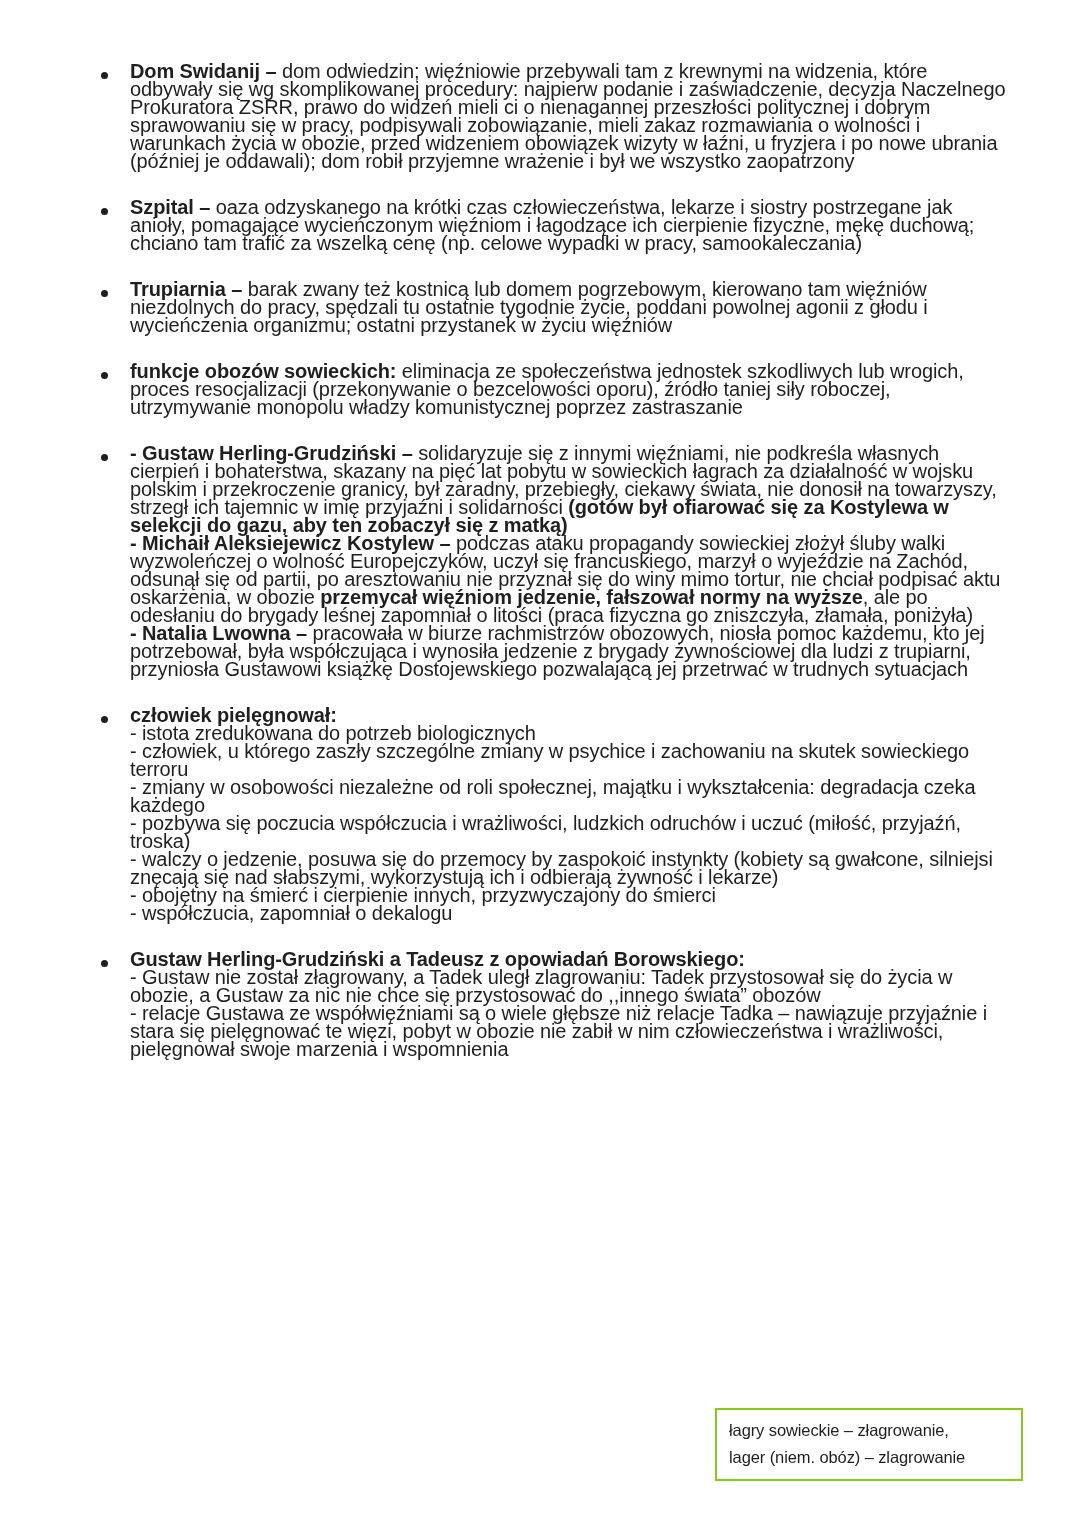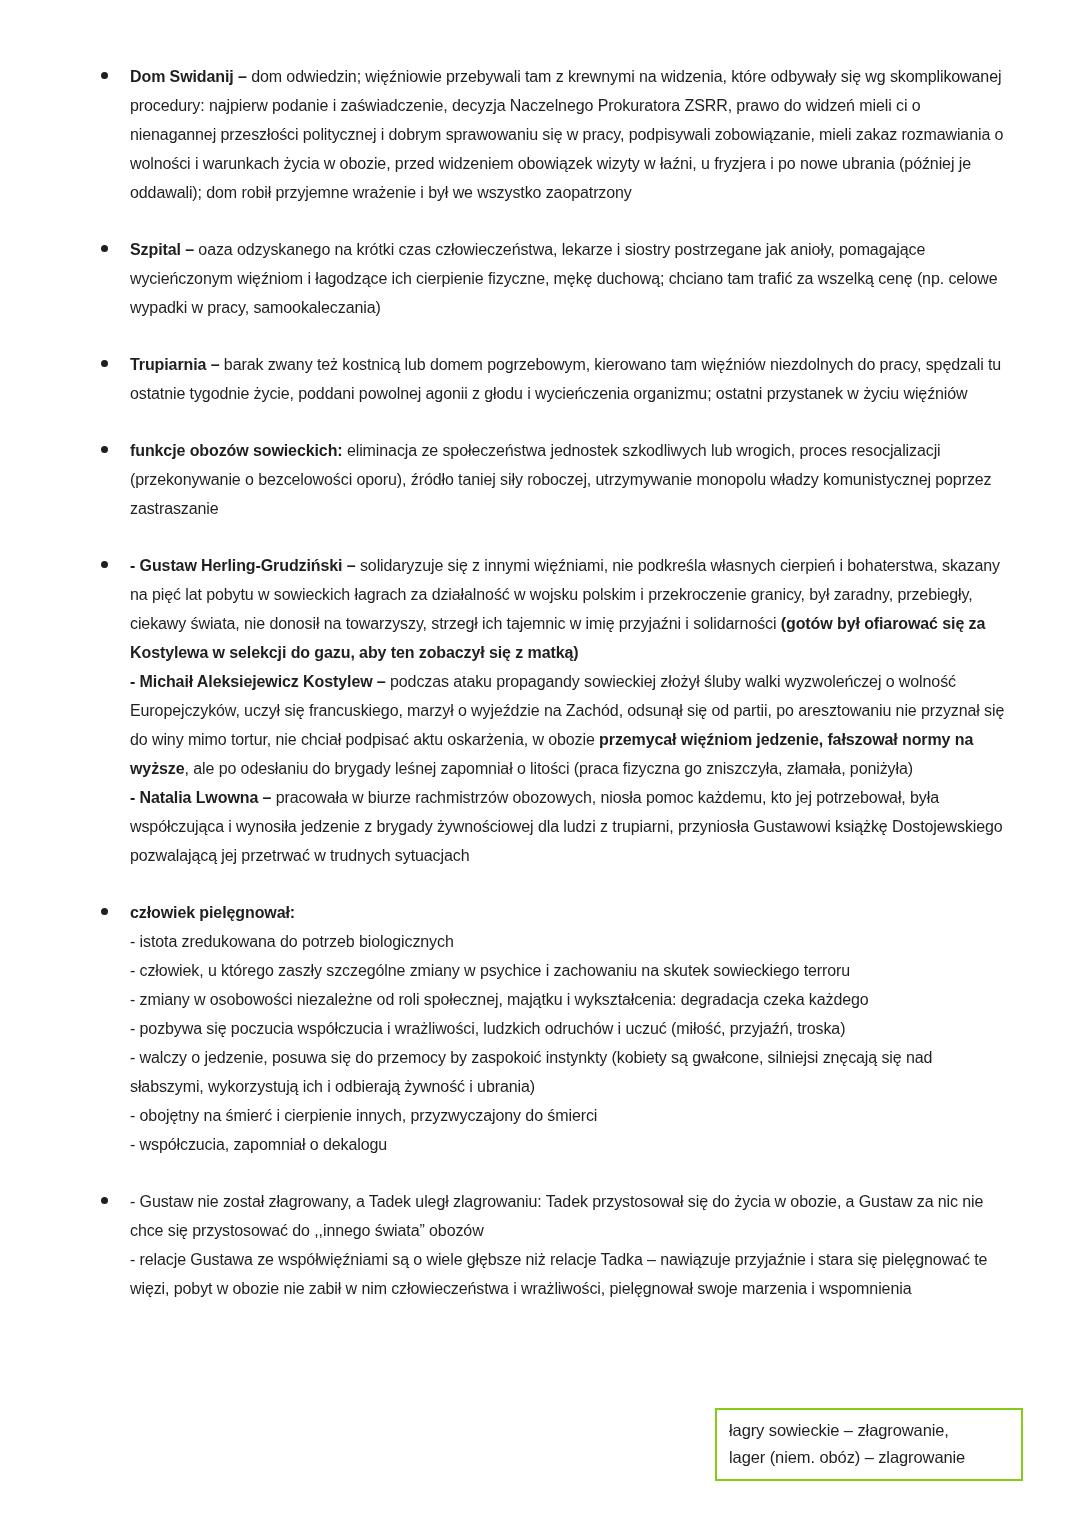--- a/index.html
+++ b/index.html
@@ -28,22 +28,22 @@
   .dot {
     flex: 0 0 auto;
     width: 7px; height: 7px;
     border-radius: 50%;
     background: #1f1f1f;
     margin: 10px 0 0 3px;
   }
   .content {
     margin-left: 22px;
     width: 880px;
-    font-size: 16px;
-    line-height: 29px;
+    font-size: 20px;
+    line-height: 18px;
     letter-spacing: -0.1px;
   }
   .content p { margin: 0; padding: 0; }
   .b { font-weight: bold; }
   .note-box {
     position: absolute;
     left: 715px; top: 1408px;
     width: 308px;
     box-sizing: border-box;
     border: 2px solid #84cc16;
@@ -99,29 +99,30 @@
     </div>
 
     <div class="item">
       <span class="dot"></span>
       <div class="content">
         <p><span class="b">człowiek pielęgnował:</span></p>
         <p><span>- istota zredukowana do potrzeb biologicznych</span></p>
         <p><span>- człowiek, u którego zaszły szczególne zmiany w psychice i zachowaniu na skutek sowieckiego terroru</span></p>
         <p><span>- zmiany w osobowości niezależne od roli społecznej, majątku i wykształcenia: degradacja czeka każdego</span></p>
         <p><span>- pozbywa się poczucia współczucia i wrażliwości, ludzkich odruchów i uczuć (miłość, przyjaźń, troska)</span></p>
-        <p><span>- walczy o jedzenie, posuwa się do przemocy by zaspokoić instynkty (kobiety są gwałcone, silniejsi znęcają się nad słabszymi, wykorzystują ich i odbierają żywność i ubrania)</span></p>
+        <p><span>- walczy o jedzenie, posuwa się do przemocy by zaspokoić instynkty (kobiety są gwałcone, silniejsi znęcają się nad słabszymi, wykorzystują ich i odbierają żywność i lekarze)</span></p>
         <p><span>- obojętny na śmierć i cierpienie innych, przyzwyczajony do śmierci</span></p>
         <p><span>- współczucia, zapomniał o dekalogu</span></p>
       </div>
     </div>
 
     <div class="item">
       <span class="dot"></span>
       <div class="content">
+        <p><span class="b">Gustaw Herling-Grudziński a Tadeusz z opowiadań Borowskiego:</span></p>
         <p><span>- Gustaw nie został złagrowany, a Tadek uległ zlagrowaniu: Tadek przystosował się do życia w obozie, a Gustaw za nic nie chce się przystosować do ,,innego świata” obozów</span></p>
         <p><span>- relacje Gustawa ze współwięźniami są o wiele głębsze niż relacje Tadka – nawiązuje przyjaźnie i stara się pielęgnować te więzi, pobyt w obozie nie zabił w nim człowieczeństwa i wrażliwości, pielęgnował swoje marzenia i wspomnienia</span></p>
       </div>
     </div>
 
   </div>
 
   <div class="note-box">
     <div>łagry sowieckie – złagrowanie,</div>
     <div>lager (niem. obóz) – zlagrowanie</div>

